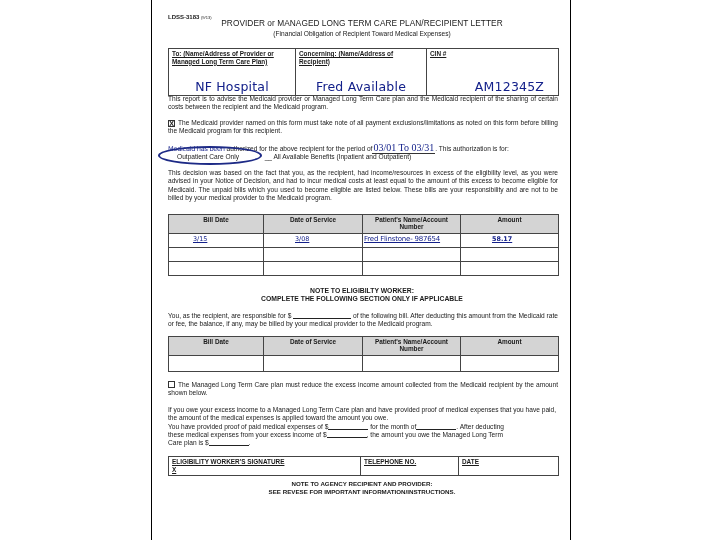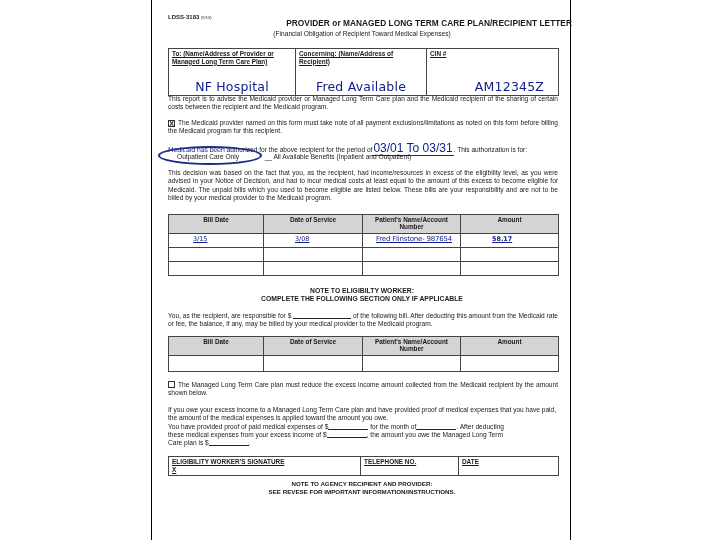--- a/index.html
+++ b/index.html
@@ -8,39 +8,39 @@
 
   .page {
     position: absolute; left: 151px; top: -2px; width: 420px; height: 545px;
     border-left: 1.5px solid #000; border-right: 1.5px solid #000;
     background: #fff;
   }
   .abs { position: absolute; }
 
   .form-id { left: 16px; top: 16px; font-size: 6px; font-weight: bold; }
   .form-id small { font-size: 4px; font-weight: normal; }
-  .title { left: 0; width: 420px; top: 20px; text-align: right; font-size: 8.3px; font-weight: bold; letter-spacing: 0.05px; }
+  .title { left: 0; width: 420px; top: 20px; text-align: center; font-size: 8.3px; font-weight: normal; letter-spacing: 0.05px; }
   .subtitle { left: 0; width: 420px; top: 32px; text-align: center; font-size: 6.6px; }
 
   table.grid { border-collapse: collapse; position: absolute; table-layout: fixed; }
   table.grid td, table.grid th { border: 1px solid #444; font-size: 6.4px; vertical-align: top; padding: 1px 3px; }
   table.grid th { background: #d4d4d4; font-weight: bold; text-align: center; line-height: 1.15; border-width: 1.4px; }
   table.grid td { border-width: 1.4px; text-decoration: underline; }
 
   .hdr-table { left: 16px; top: 50px; width: 390px; }
   .hdr-table td { height: 47px; font-weight: bold; position: relative; }
   .hdr-table .label { display: block; line-height: 1.2; }
   .hand-lg { position: absolute; bottom: 1px; left: 0; right: 0; text-align: center; color: #13208a; font-size: 12.5px; font-weight: normal; font-family: "DejaVu Sans", sans-serif; letter-spacing: 0.2px; }
 
   .para { left: 16px; width: 390px; font-size: 6.6px; line-height: 8.3px; text-align: justify; }
   .checkbox { display: inline-block; width: 7px; height: 7px; border: 1px solid #333; font-size: 7px; line-height: 6px; text-align: center; vertical-align: -1px; margin-right: 3px; }
   .checkbox.checked { color: #222; font-weight: bold; }
 
   .scribble { color: #1e2a8e; font-family: "DejaVu Sans", sans-serif; letter-spacing: -0.3px; margin-top: 34px; }
-  .hand-date { color: #13208a; font-size: 12px; border-bottom: 0.8px solid #333; font-family: Liberation Sans, sans-serif; padding: 0 1px; }
+  .hand-date { color: #13208a; font-size: 10px; border-bottom: 0.8px solid #333; font-family: Liberation Serif, serif; padding: 0 1px; }
 
   .ellipse { left: 6px; top: 148px; width: 104px; height: 19px; border: 2.5px solid #1d2a86; border-radius: 50%; }
 
   .bills-table { left: 16px; top: 216px; width: 390px; }
   .bills-table th { height: 19px; }
   .bills-table td { height: 14px; padding: 0 3px; vertical-align: middle; }
   .hand-sm { color: #13208a; font-size: 7.4px; font-family: "DejaVu Sans", sans-serif; }
 
   .note { left: 0; width: 420px; text-align: center; font-size: 6.8px; font-weight: bold; line-height: 8.4px; }
 
@@ -120,21 +120,21 @@
     <tbody>
         <tr>
       <th>Bill Date</th>
       <th>Date of Service</th>
       <th>Patient's Name/Account Number</th>
       <th>Amount</th>
     </tr>
     <tr>
       <td class="hand-sm" style="padding-left:24px">3/15</td>
       <td class="hand-sm" style="padding-left:31px">3/08</td>
-      <td class="hand-sm" style="padding-left:13px; font-size:7px; letter-spacing:-0.2px">Fred Flinstone- 987654</td>
+      <td class="hand-sm" style="padding-left:1px; font-size:7px; letter-spacing:-0.2px">Fred Flinstone- 987654</td>
       <td class="hand-sm" style="padding-left:31px; font-weight:bold">58.17</td>
     </tr>
     <tr>
       <td></td>
       <td></td>
       <td></td>
       <td></td>
     </tr>
     <tr>
       <td></td>

